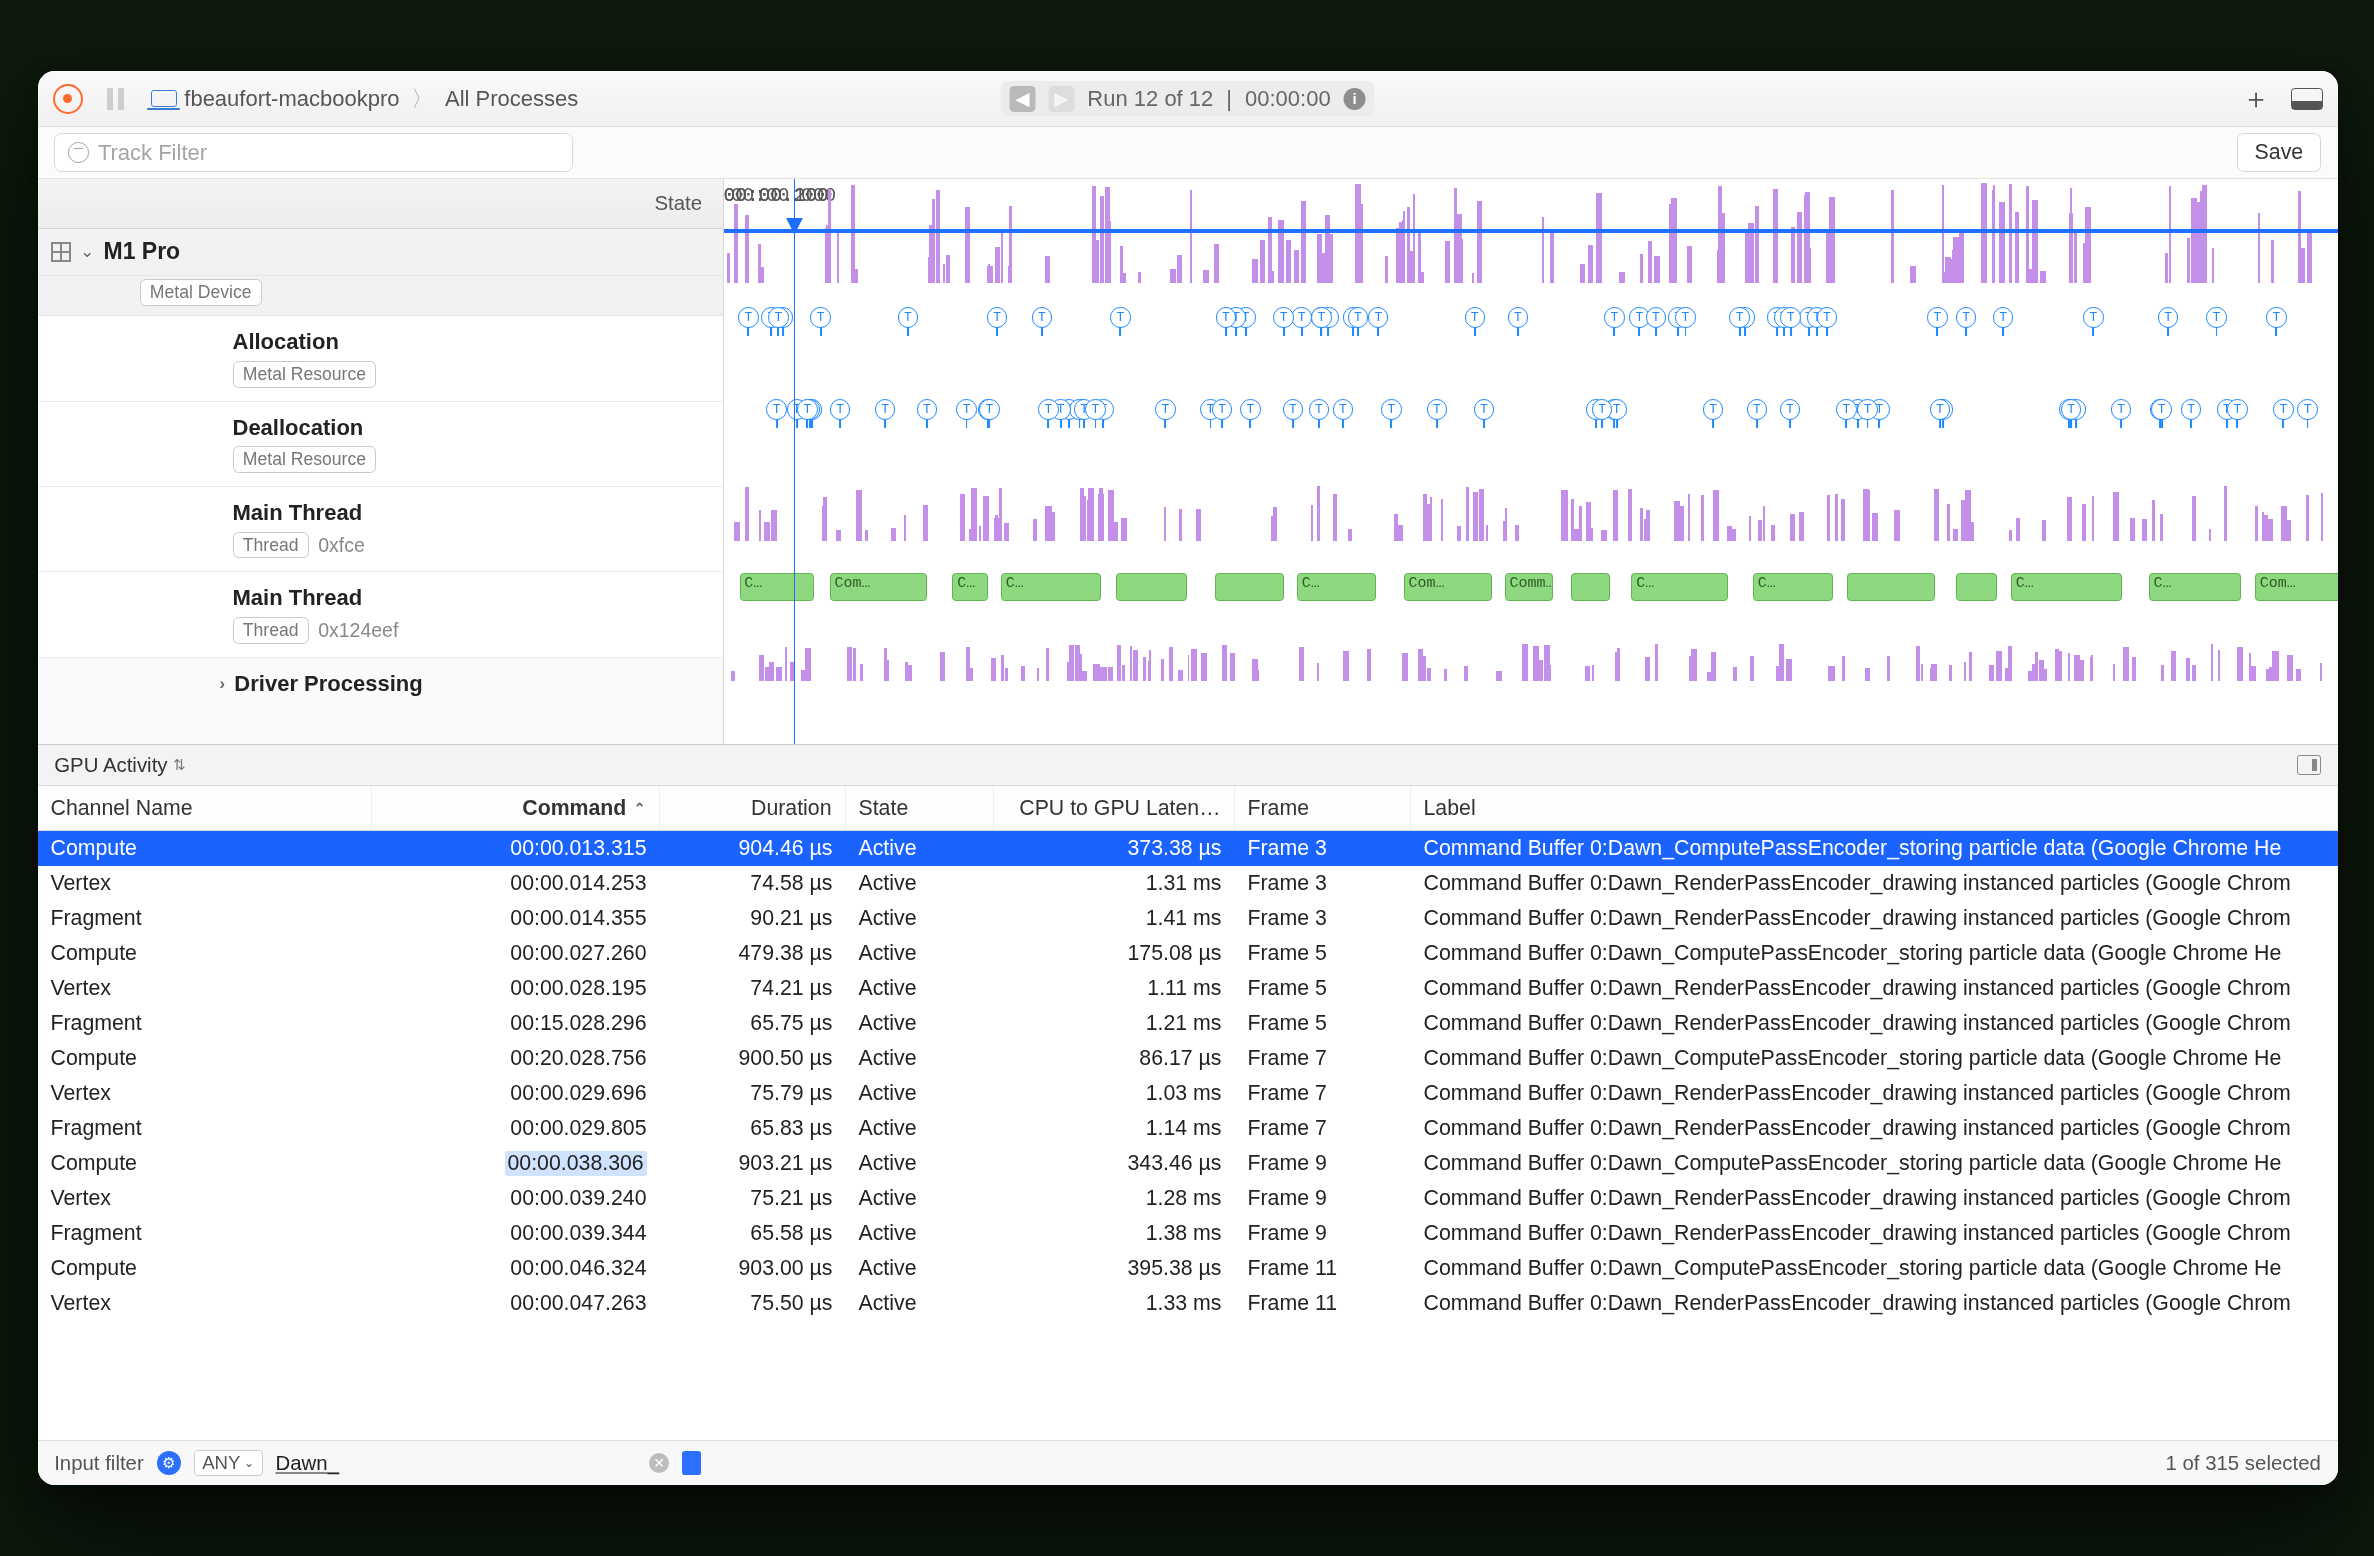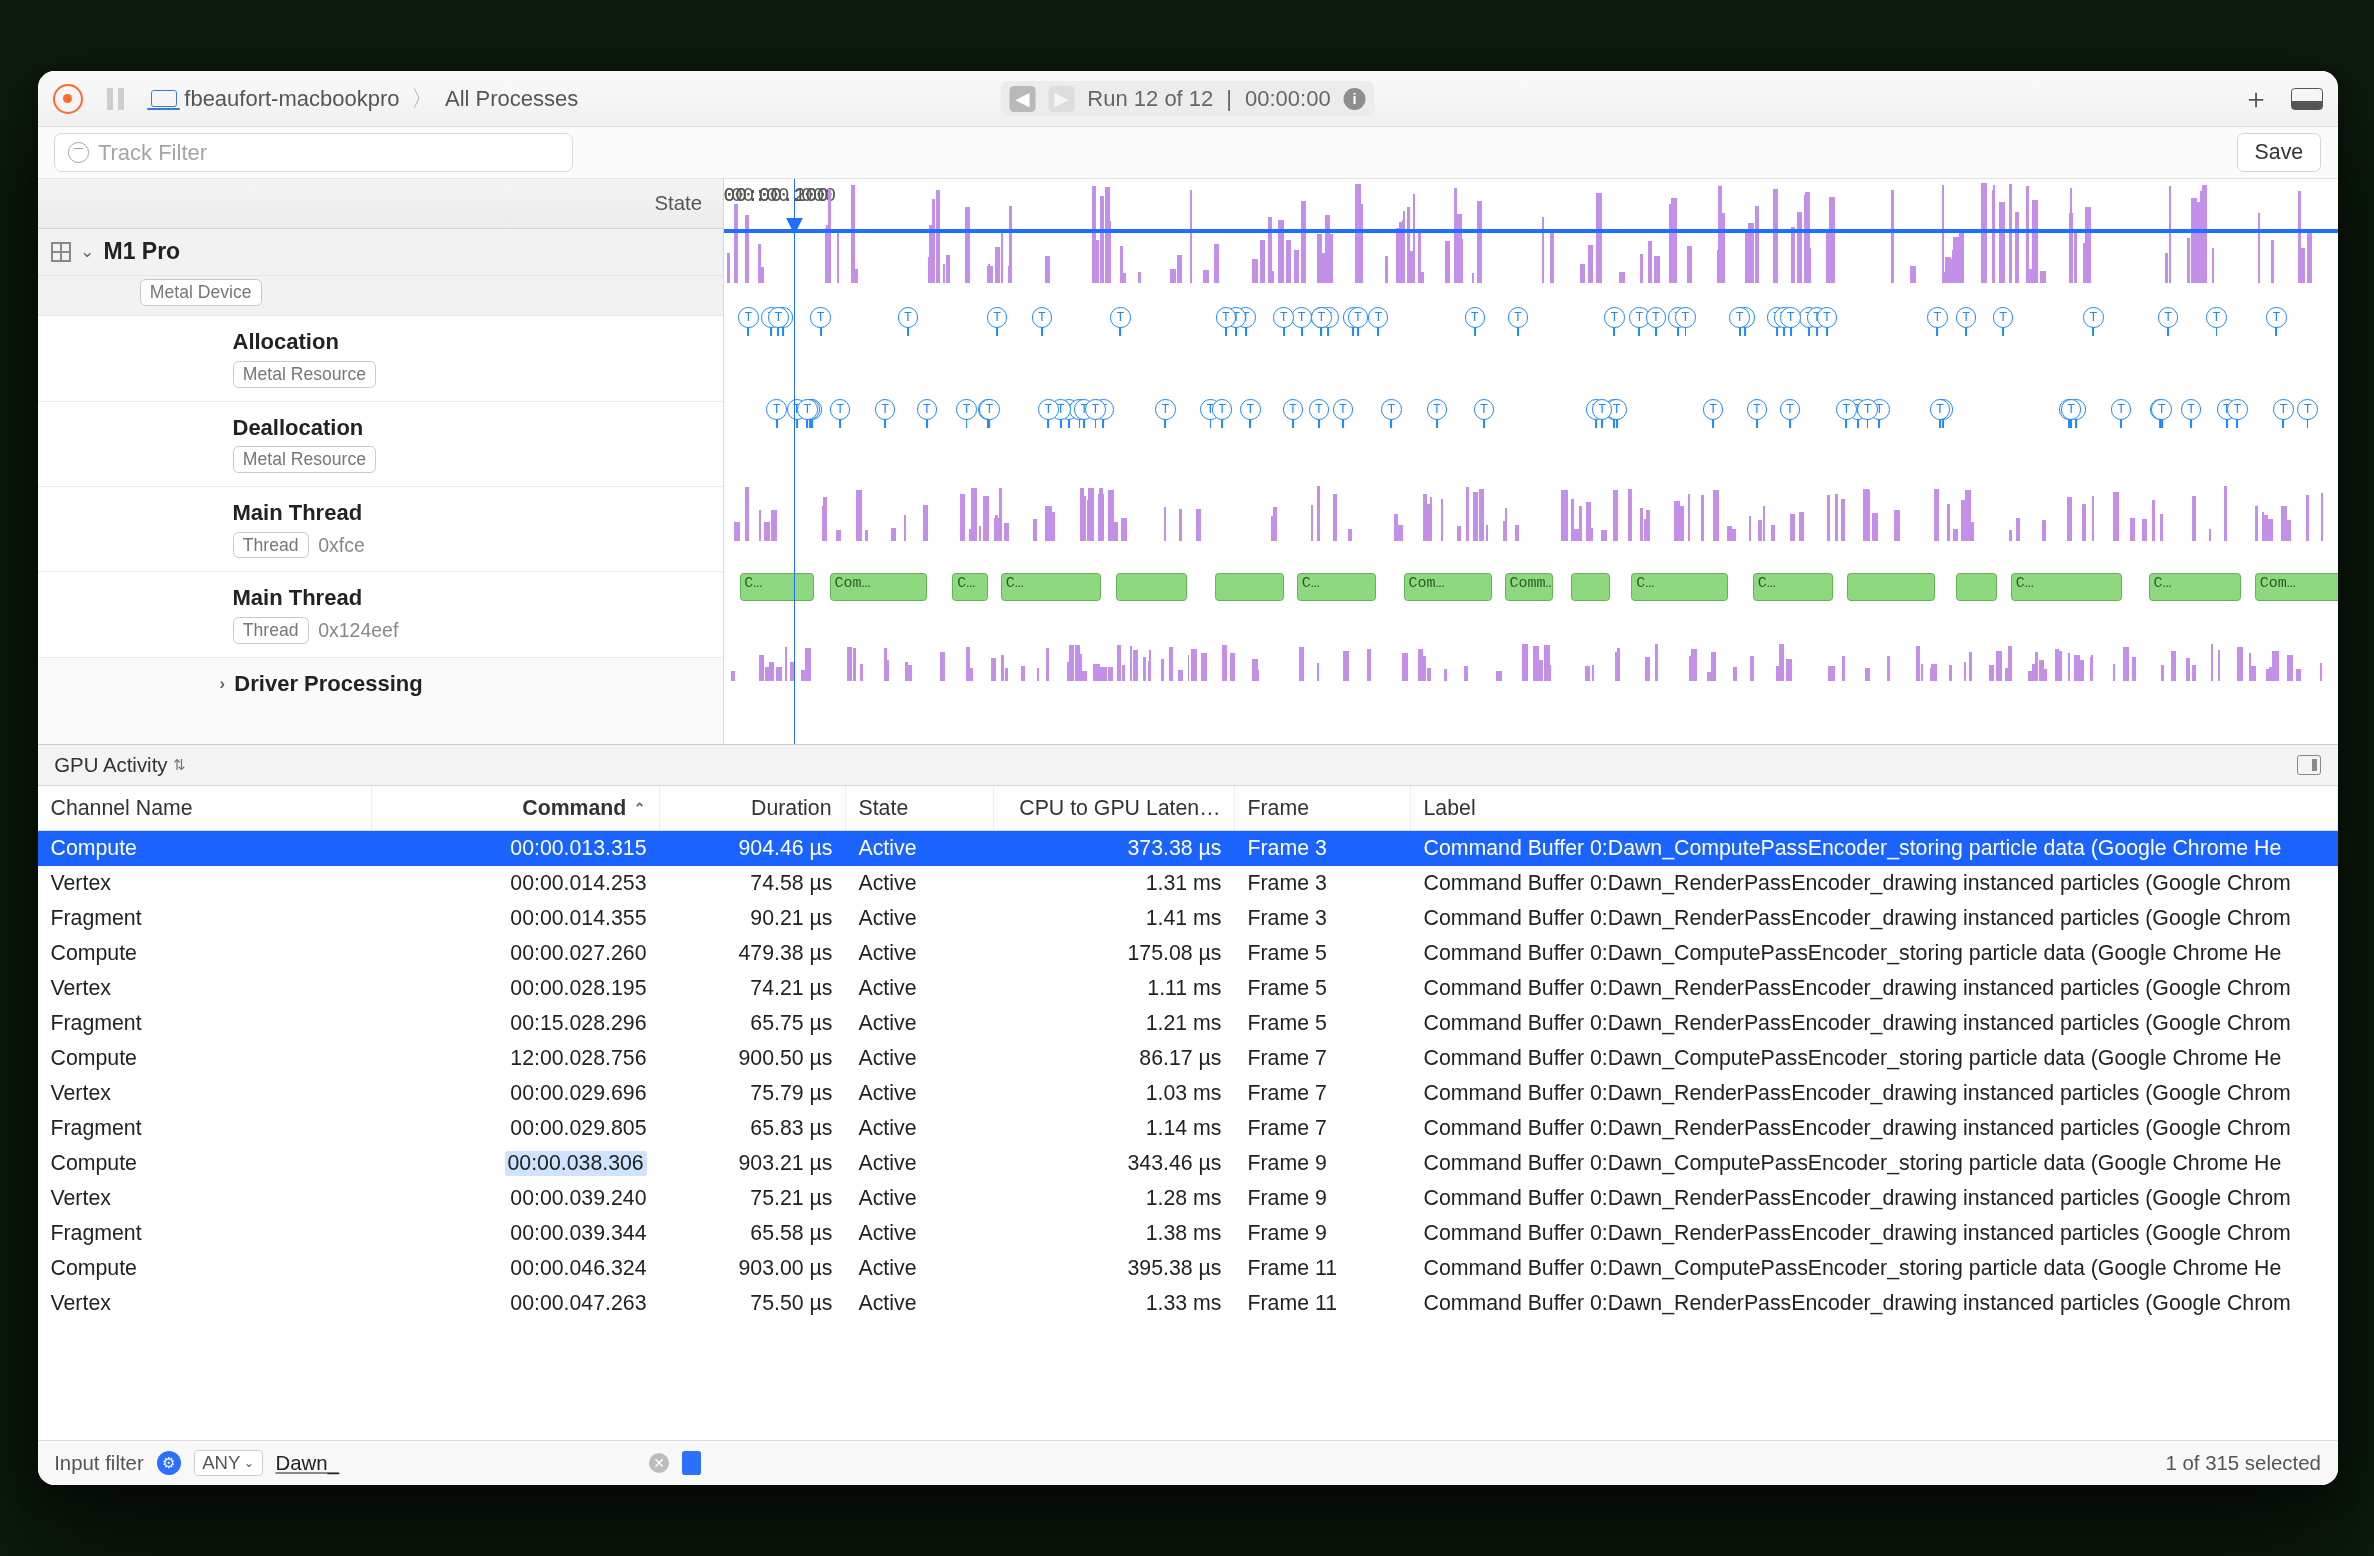--- a/index.html
+++ b/index.html
@@ -824,21 +824,21 @@
             <div class="td c-ch">Fragment</div>
             <div class="td c-cr">00:15.028.296</div>
             <div class="td c-du">65.75 µs</div>
             <div class="td c-st">Active</div>
             <div class="td c-la">1.21 ms</div>
             <div class="td c-fr">Frame 5</div>
             <div class="td c-lb">Command Buffer 0:Dawn_RenderPassEncoder_drawing instanced particles   (Google Chrom</div>
           </div>
           <div class="trow">
             <div class="td c-ch">Compute</div>
-            <div class="td c-cr">12:00.028.756</div>
+            <div class="td c-cr">00:20.028.756</div>
             <div class="td c-du">900.50 µs</div>
             <div class="td c-st">Active</div>
             <div class="td c-la">86.17 µs</div>
             <div class="td c-fr">Frame 7</div>
             <div class="td c-lb">Command Buffer 0:Dawn_ComputePassEncoder_storing particle data   (Google Chrome He</div>
           </div>
           <div class="trow">
             <div class="td c-ch">Vertex</div>
             <div class="td c-cr">00:00.029.696</div>
             <div class="td c-du">75.79 µs</div>

